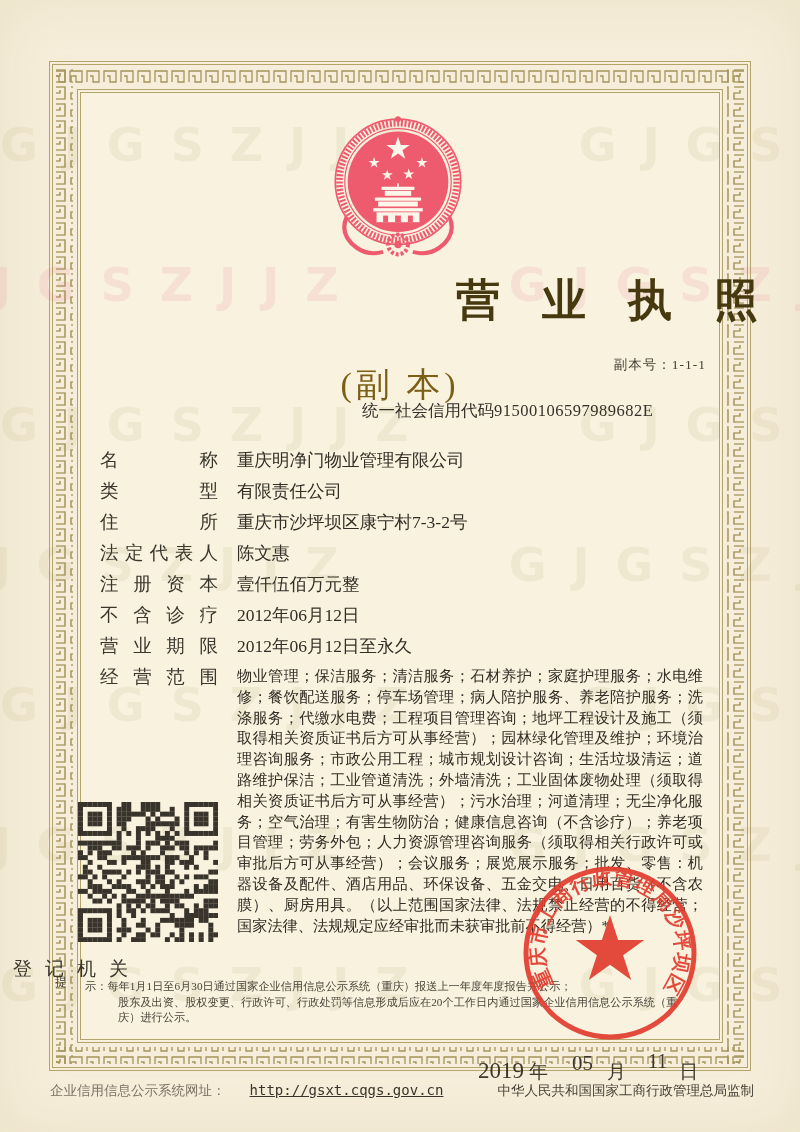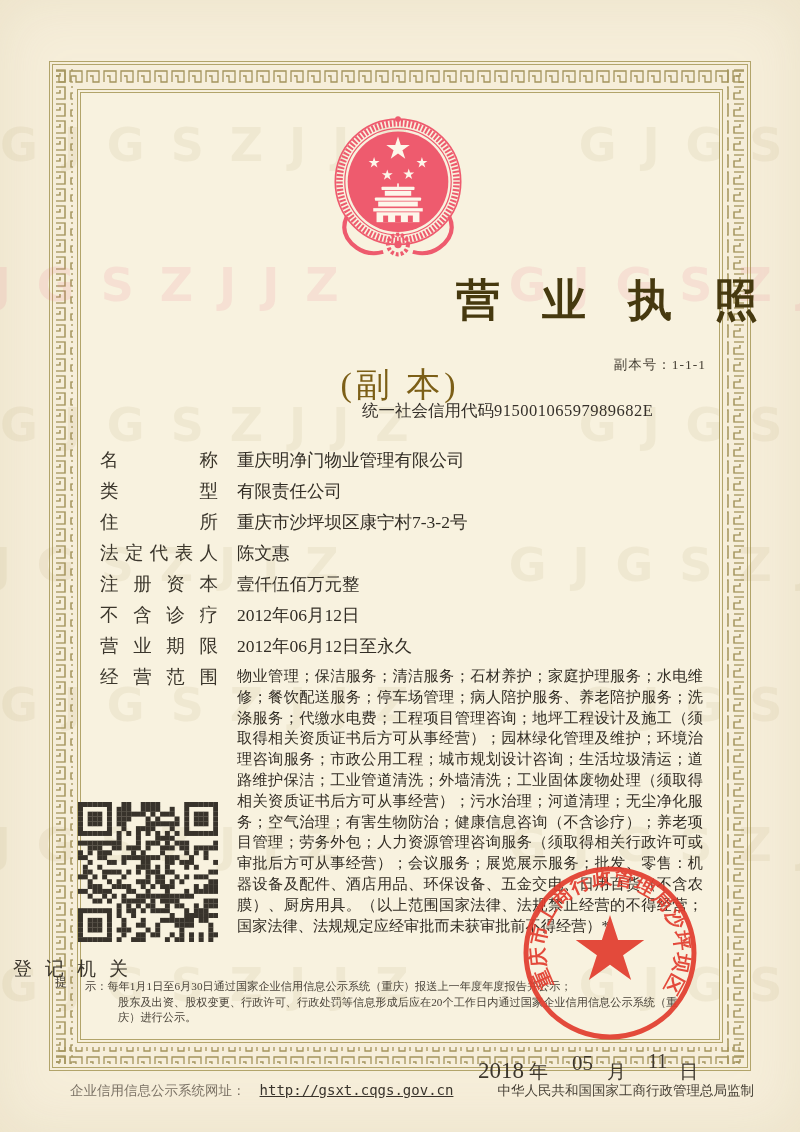--- a/index.html
+++ b/index.html
@@ -54,21 +54,21 @@
   .d-month{position:relative;top:-8px;margin-left:24px;font-size:21px;}
   .d-mu{margin-left:14px;}
   .d-day{position:relative;top:-10px;margin-left:22px;font-size:20px;margin-top:48px;}
   .d-du{margin-left:12px;}
   .d-yu{margin-left:5px;}
   .stamp{position:absolute;left:505px;top:848px;width:210px;height:210px;opacity:.92;}
   .footer{
     position:absolute;left:50px;right:46px;top:1082px;
     display:flex;align-items:baseline;justify-content:space-between;
   }
-  .footer .flab{font-size:13.5px;color:#7b7265;margin-left:20px;}
+  .footer .flab{font-size:13.5px;color:#7b7265;}
   .footer .furl{font-family:"DejaVu Sans Mono","Liberation Mono",monospace;font-size:14px;color:#39342c;margin-right:30px;text-decoration:underline;}
   .footer .fright{font-size:13.5px;color:#453f34;}
 </style>
 </head>
 <body>
 
 <div class="page">
 
   <svg class="frame" width="800" height="1132" viewBox="0 0 800 1132">
     <defs>
@@ -615,21 +615,21 @@
 
   <div class="regauth">登记机关</div>
 
   <div class="note-side">提</div>
   <div class="note">
     <div class="l1">示：每年1月1日至6月30日通过国家企业信用信息公示系统（重庆）报送上一年度年度报告并公示；</div>
     <div class="l2">股东及出资、股权变更、行政许可、行政处罚等信息形成后应在20个工作日内通过国家企业信用信息公示系统（重庆）进行公示。</div>
   </div>
 
   <div class="dateline">
-    <span class="d-num">2018</span><span class="d-unit d-yu">年</span><span class="d-month">05</span><span class="d-unit d-mu">月</span><span class="d-day">11</span><span class="d-unit d-du">日</span>
+    <span class="d-num">2019</span><span class="d-unit d-yu">年</span><span class="d-month">05</span><span class="d-unit d-mu">月</span><span class="d-day">11</span><span class="d-unit d-du">日</span>
   </div>
 
   <svg class="stamp" viewBox="0 0 210 210">
     <defs>
       <path id="stamp-arc" d="M 49 137 A 66 66 0 1 1 161 137" fill="none"></path>
     </defs>
     <circle cx="105" cy="105" r="84" fill="none" stroke="#e23c2e" stroke-width="5"></circle>
     <path transform="translate(105,103)" d="M0,-36 L21.16,29.12 L-34.24,-11.12 L34.24,-11.12 L-21.16,29.12 Z" fill="#e23c2e" fill-rule="nonzero"></path>
     <text font-size="19.5" font-weight="700" fill="#e23c2e" font-family="DejaVu Sans, Liberation Sans, sans-serif" letter-spacing="1">
       <textPath href="#stamp-arc" startOffset="0">重庆市工商行政管理局沙坪坝区分局</textPath>

